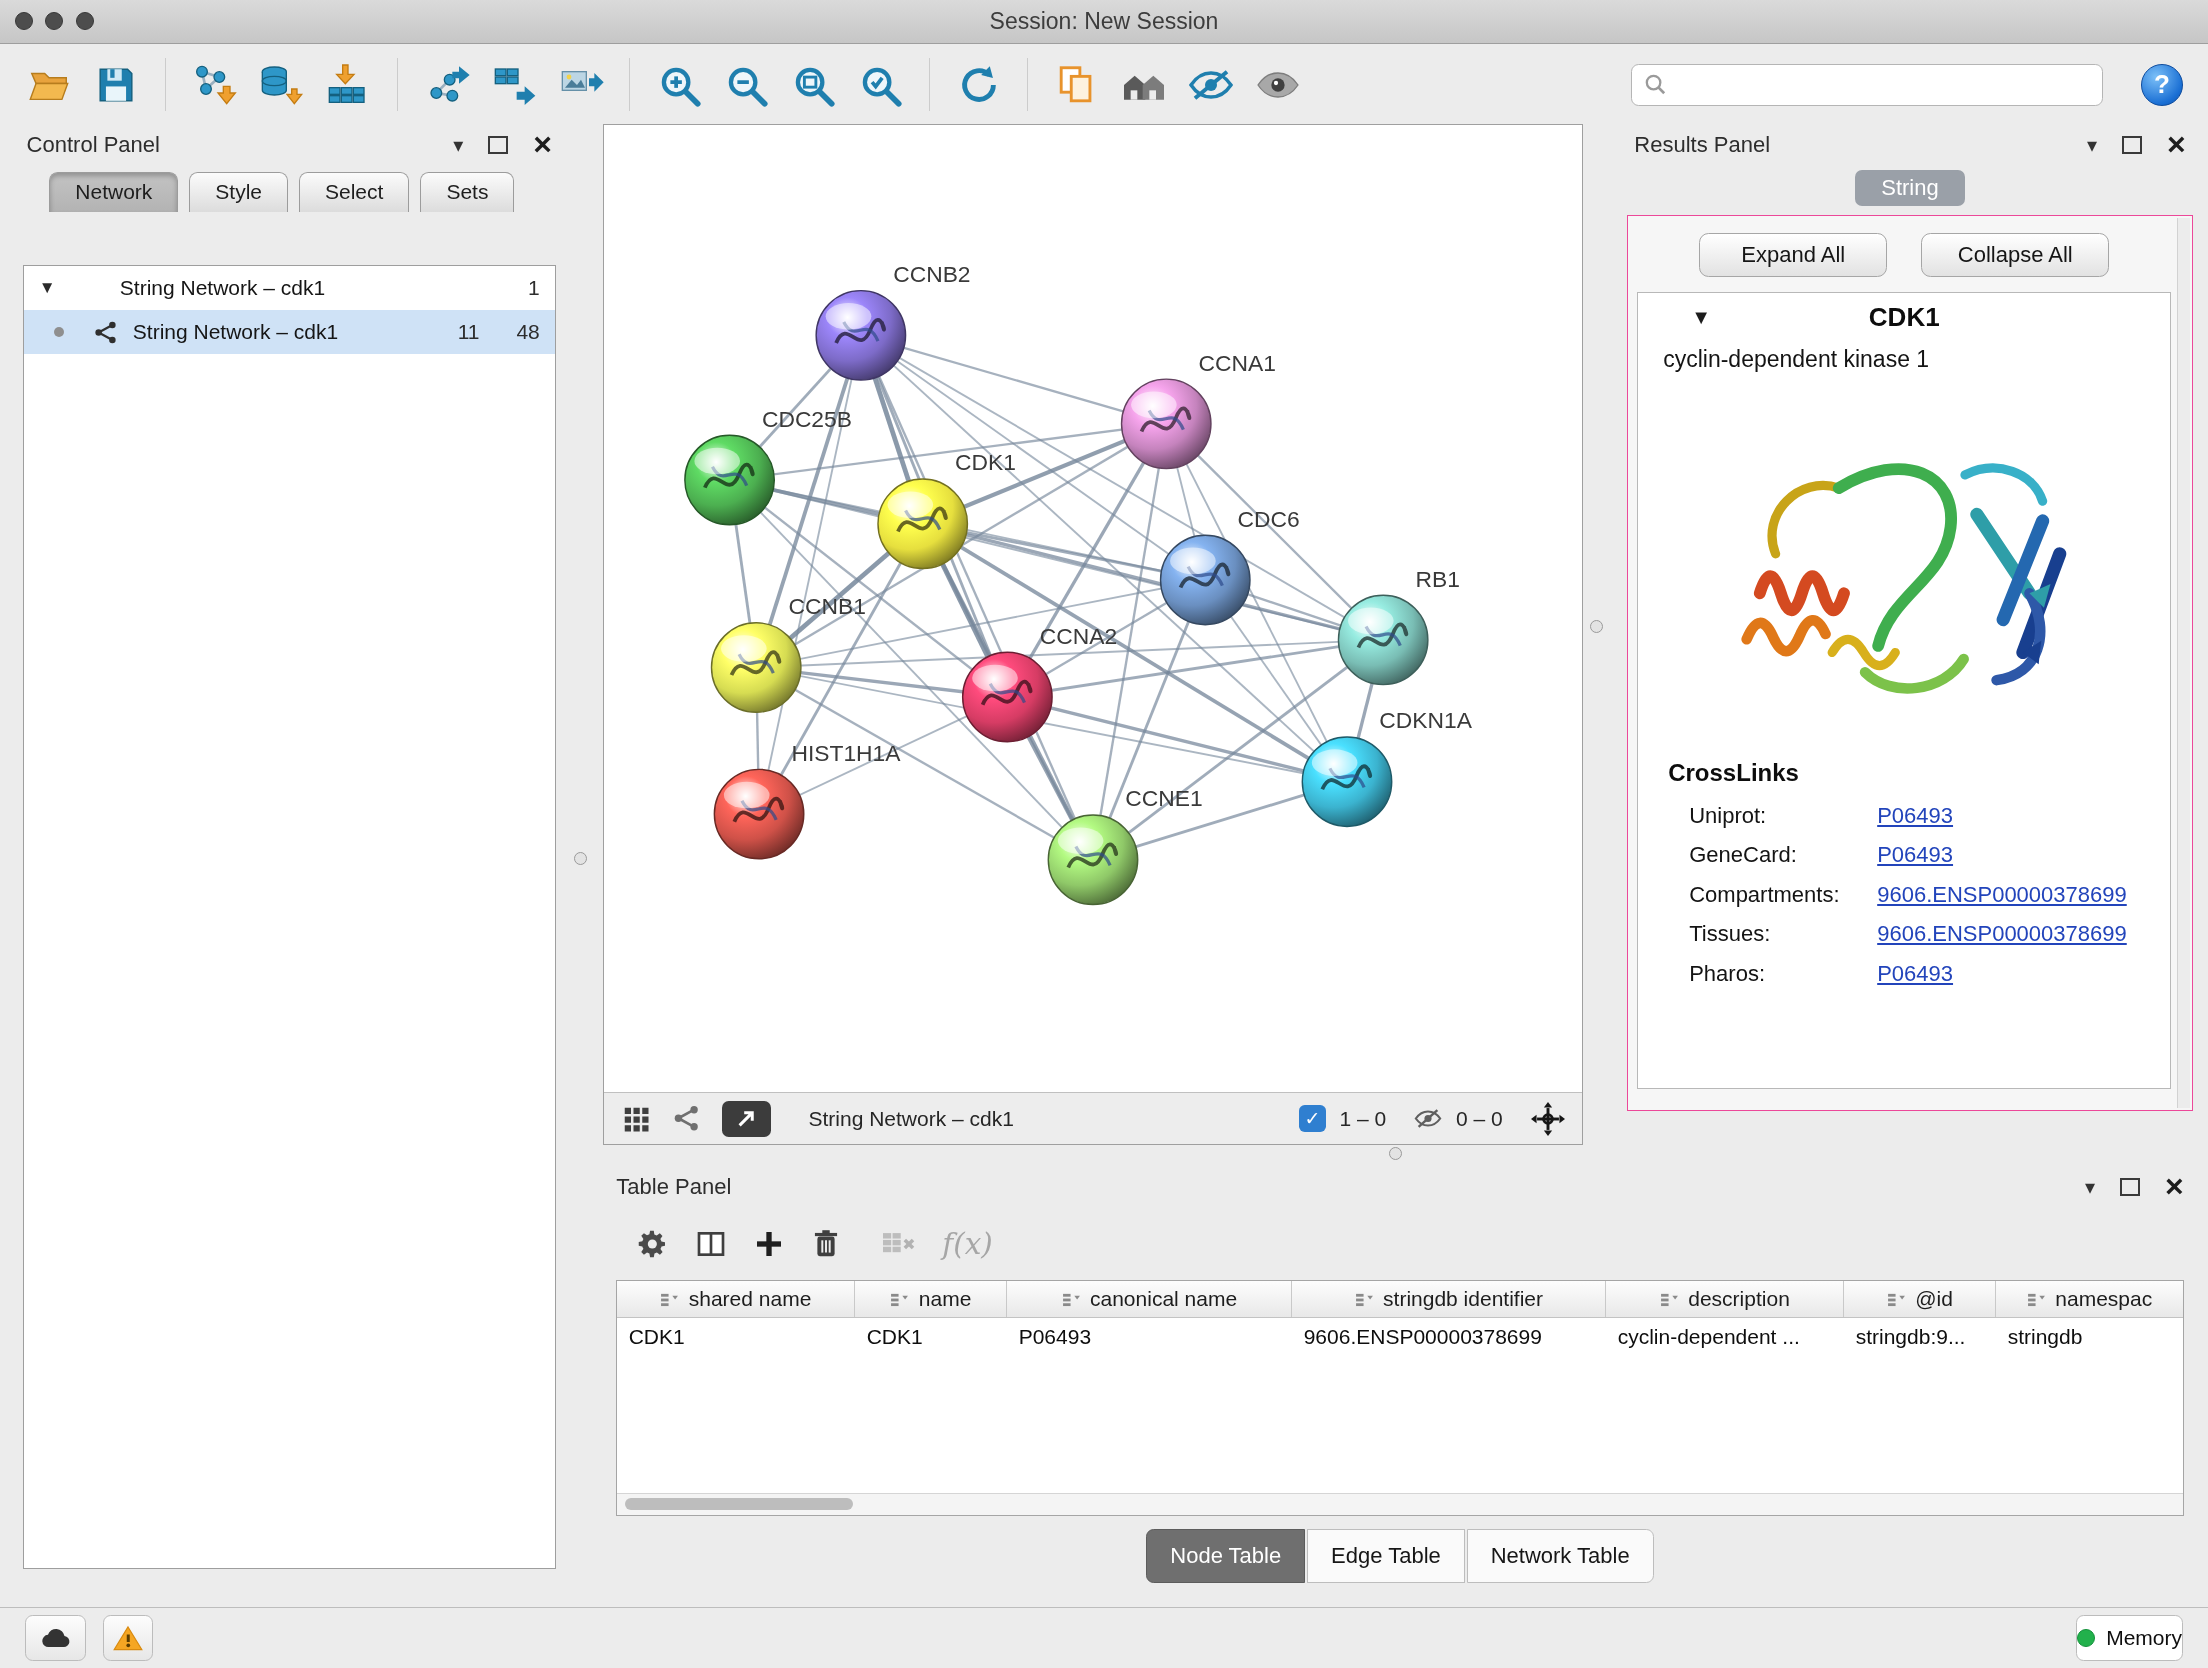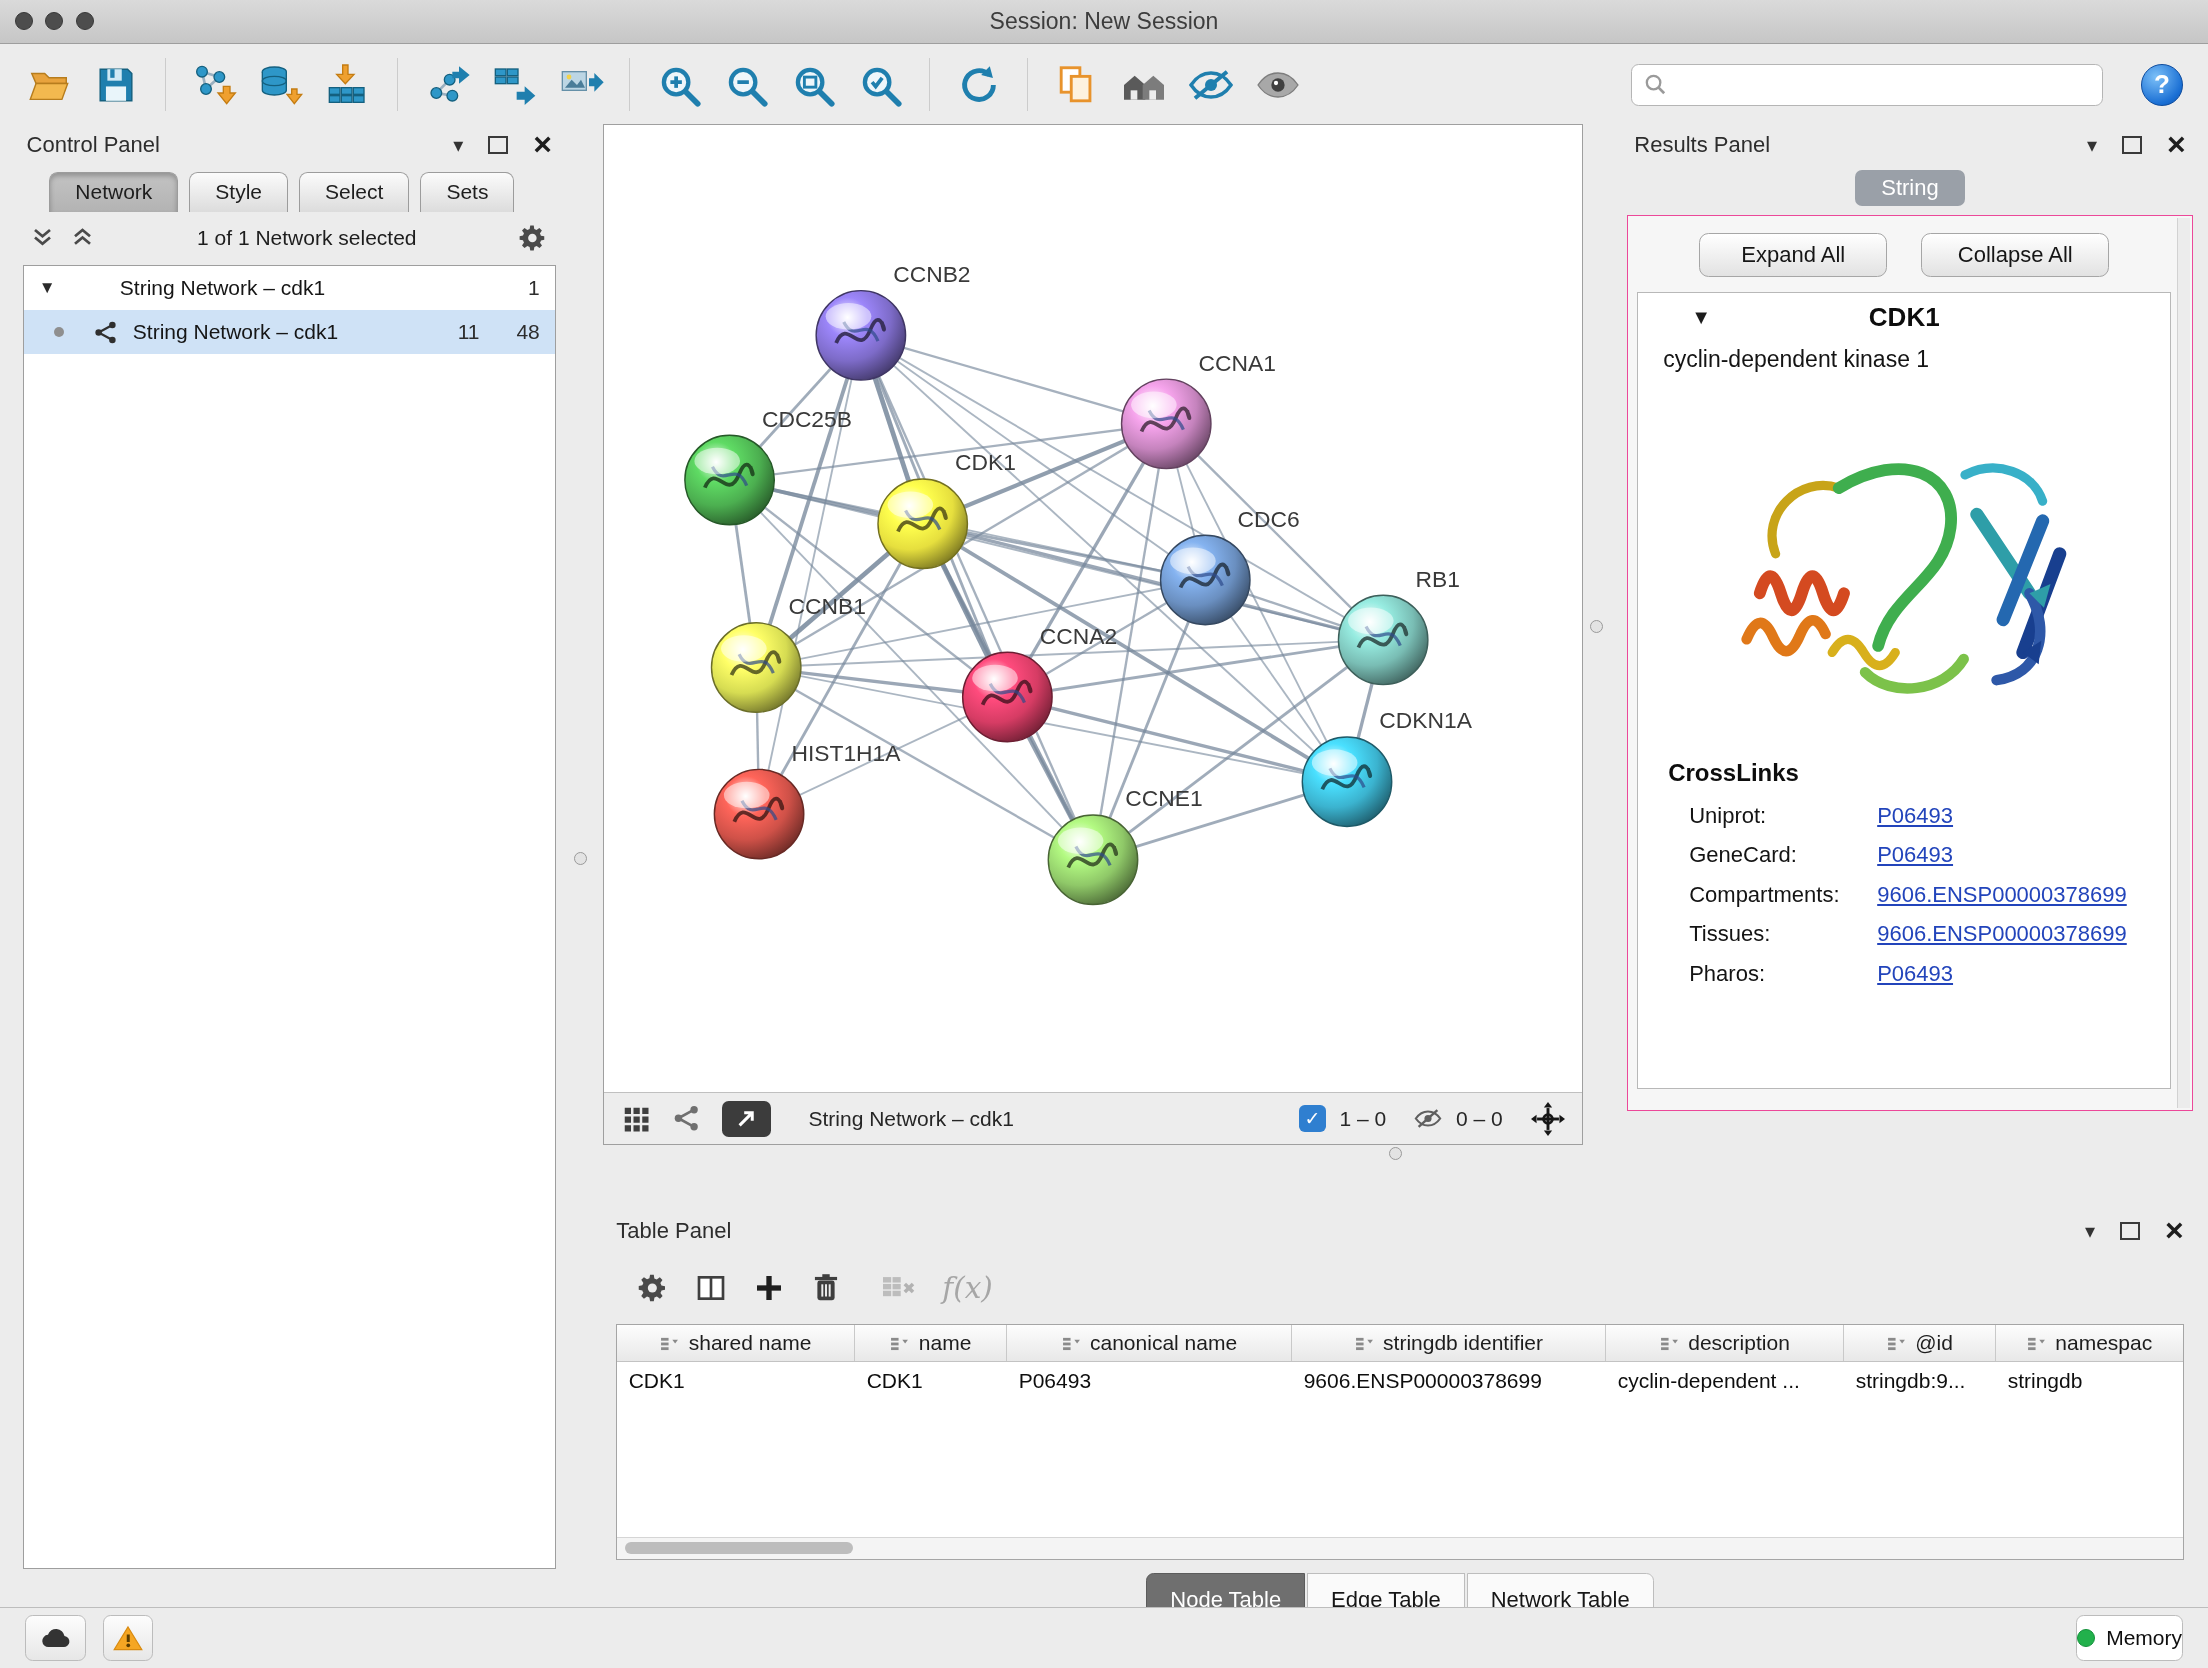--- a/index.html
+++ b/index.html
@@ -71,21 +71,21 @@
   .gc-caret{position:absolute;left:53px;font-size:20px;color:#1c1c1c;cursor:pointer;}
   .gc-title{flex:1;text-align:center;font-size:26px;font-weight:bold;color:#0d0d0d;}
   .gc-desc{font-size:23px;color:#141414;padding:3.8px 0 0 25px;}
   .gc-image{display:flex;justify-content:center;padding:23px 0 5.7px;}
   .gc-crosslinks-h{font-size:24px;font-weight:bold;padding:15px 0 9.5px 30px;color:#0d0d0d;}
   .cl-row{display:flex;align-items:center;padding:6.7px 0 6.7px 51px;font-size:22px;}
   .cl-label{width:188px;color:#141414;}
   .cl-link{color:#2244bb;text-decoration:underline;cursor:pointer;}
 
   
-  .table-panel{position:absolute;left:603px;top:1210px;width:1594px;height:436px;}
+  .table-panel{position:absolute;left:603px;top:1166px;width:1594px;height:436px;}
   .tp-toolbar{display:flex;align-items:center;gap:26px;height:72px;padding-left:34px;}
   .fx{font-family:"DejaVu Serif",serif;font-style:italic;font-size:29.5px;color:#a6a6a6;}
   .tp-table{margin:0 13.3px;border:1px solid #a5a5a5;background:#fff;height:234px;display:flex;flex-direction:column;overflow:hidden;}
   .tp-head{display:flex;height:36px;background:linear-gradient(#fdfdfd,#e8e8e8);border-bottom:1px solid #c3c3c3;flex:none;}
   .th{display:flex;align-items:center;justify-content:center;gap:9.5px;font-size:21px;color:#1d1d1d;border-right:1px solid #c9c9c9;box-sizing:border-box;cursor:pointer;overflow:hidden;white-space:nowrap;}
   .tp-row{display:flex;height:38px;align-items:center;font-size:21px;color:#0e0e0e;flex:none;cursor:pointer;}
   .td{padding-left:11.4px;box-sizing:border-box;white-space:nowrap;overflow:hidden;}
   .c1{width:238px;flex:none;}.c2{width:152px;flex:none;}.c3{width:285px;flex:none;}.c4{width:314px;flex:none;}.c5{width:238px;flex:none;}.c6{width:152px;flex:none;}.c7{flex:1;border-right:none;}
   .tp-empty{flex:1;}
   .tp-hscroll{height:21px;border-top:1px solid #d5d5d5;background:#f4f4f4;position:relative;flex:none;}
@@ -286,39 +286,20 @@
         <span class="ph-caret">▾</span>
         <span class="ph-max"></span>
         <span class="ph-close">×</span>
       </span>
     </div>
     <div class="cp-tabs">
       <div class="cptab active">Network</div>
       <div class="cptab">Style</div>
       <div class="cptab">Select</div>
       <div class="cptab">Sets</div>
-    </div>
-    <div class="cp-status">
-      <span class="chev-btn">
-        <svg width="25" height="25" viewBox="0 0 20 20">
-            <path d="M4 4l6 5 6-5M4 10l6 5 6-5" fill="none" stroke="#4a4a4a" stroke-width="2.2"></path>
-          </svg>
-      </span>
-      <span class="chev-btn">
-        <svg width="25" height="25" viewBox="0 0 20 20">
-            <path d="M4 9l6-5 6 5M4 15l6-5 6 5" fill="none" stroke="#4a4a4a" stroke-width="2.2"></path>
-          </svg>
-      </span>
-      <span class="cp-status-text">1 of 1 Network selected</span>
-      <span class="chev-btn">
-        <svg width="30" height="30" viewBox="0 0 24 24">
-            <path fill="#4a4a4a" d="M21 13.4v-2.8l-2.7-.5a6.8 6.8 0 0 0-.8-1.8l1.6-2.3-2-2-2.3 1.6c-.6-.3-1.2-.6-1.8-.8L12.6 2h-2.8l-.5 2.7c-.6.2-1.2.5-1.8.8L5.2 3.9l-2 2 1.6 2.3c-.3.6-.6 1.2-.8 1.8l-2.7.5v2.8l2.7.5c.2.6.5 1.3.8 1.8L3.2 18l2 2 2.3-1.6c.6.3 1.2.6 1.8.8l.5 2.7h2.8l.5-2.7c.6-.2 1.2-.5 1.8-.8l2.3 1.6 2-2-1.6-2.3c.3-.6.6-1.2.8-1.8z"></path>
-            <circle cx="11.5" cy="12" r="3.4" fill="#ececec"></circle>
-          </svg>
-      </span>
     </div>
     <div class="cp-list">
       <div class="tree-row root">
         <span class="expander">▼</span>
         <span class="tree-label">String Network – cdk1</span>
         <span class="tree-count">1</span>
       </div>
       <div class="tree-row child">
         <span class="bullet"></span>
         <span class="share-ic">

